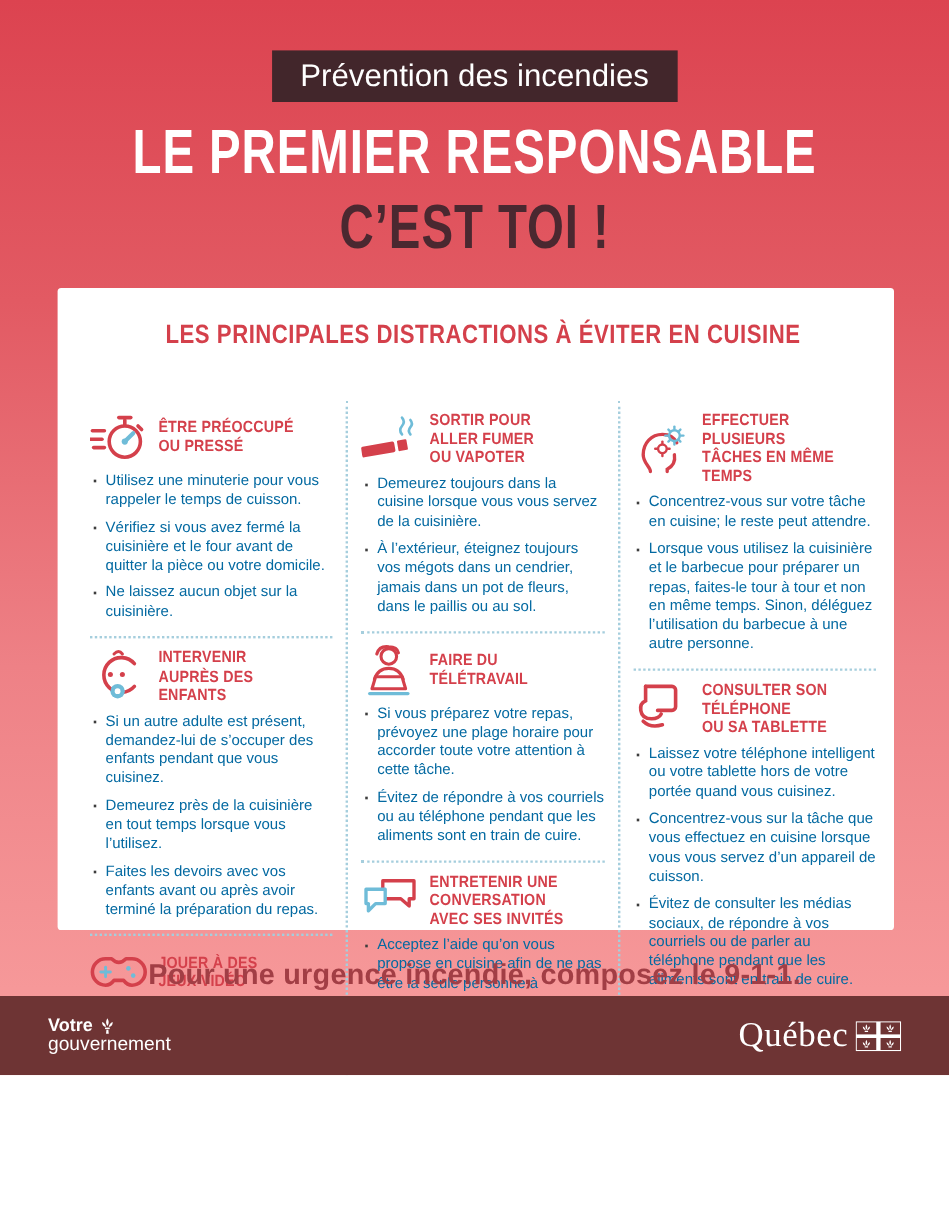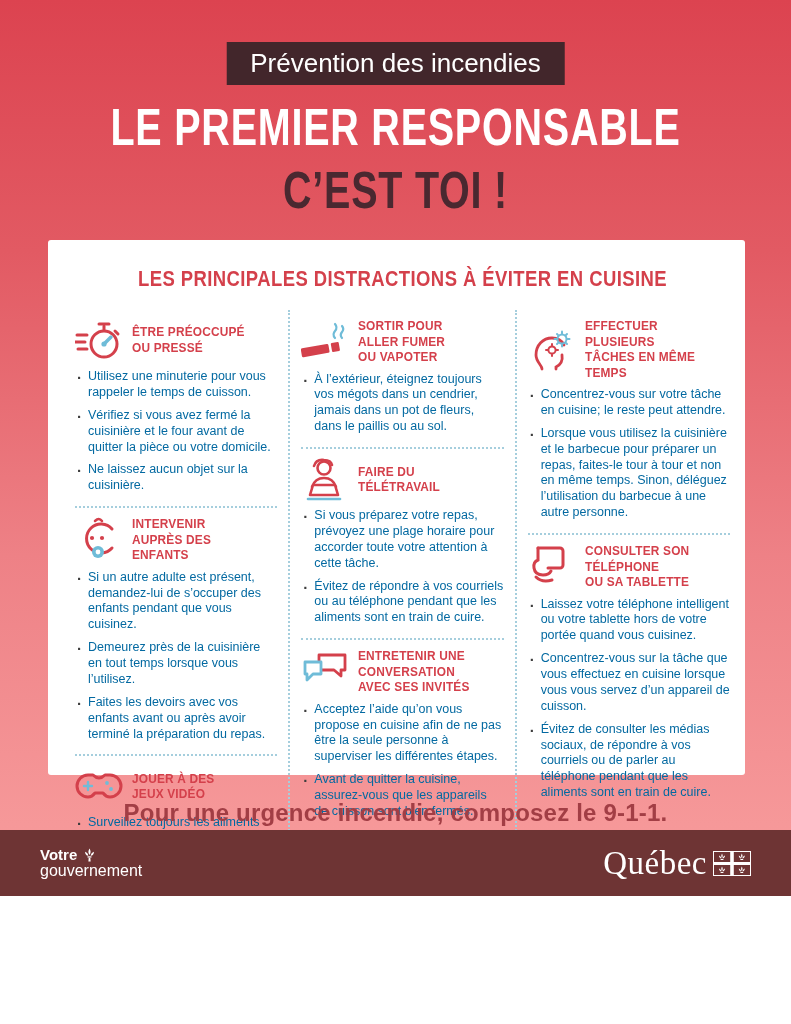--- a/index.html
+++ b/index.html
@@ -35,21 +35,21 @@
     padding: 24px 4px 0 16px;
   }
   .card-title {
     text-align: center; color: #d4404b;
     font-size: 22px; font-weight: bold;
     transform: scaleX(0.84); transform-origin: center;
     letter-spacing: 0.5px; white-space: nowrap;
     margin: 2px 0 18px 0;
   }
   .grid { display: flex; align-items: stretch; }
-  .col { flex: 1 1 0; padding: 0 11px; min-width: 0; }
+  .col { flex: 1 1 0; padding: 0 11px; min-width: 0; margin-top: 24px; }
   .col + .col { border-left: 2px dotted #a5cedd; }
   .sec-head { display: flex; align-items: center; gap: 9px; margin: 8px 0 7px 0; }
   .sec-icon { width: 48px; height: 44px; flex: 0 0 auto; }
   .sec-title {
     color: #d4404b; font-weight: bold; font-size: 13.5px;
     line-height: 1.15; white-space: pre-line;
     transform: scaleX(0.88); transform-origin: left center;
     letter-spacing: 0.2px;
   }
   .bullets { list-style: none; margin: 0; padding: 0; }
@@ -89,21 +89,21 @@
     padding: 12px 40px;
   }
   .gov-logo { line-height: 1.05; }
   .gov-top { display: flex; align-items: flex-end; gap: 6px; }
   .gov-votre { font-size: 15px; font-weight: bold; }
   .gov-gouv  { font-size: 16px; font-weight: 400; }
   .fleur { width: 13px; height: 16px; }
   .quebec-logo { display: flex; align-items: center; gap: 6px; }
   .qc-word {
     font-family: "Liberation Serif", serif;
-    font-size: 33px; letter-spacing: 0.5px; color: #fff;
+    font-size: 29px; letter-spacing: 0.5px; color: #fff;
   }
   .qc-flag { width: 38px; height: 25px; display: block; }
 </style>
 </head>
 <body>
 
 <div class="poster">
 
   <div class="badge">Prévention des incendies</div>
   <div class="main-title">LE PREMIER RESPONSABLE</div>
@@ -182,20 +182,21 @@
               <rect x="0" y="26" width="28" height="9" rx="1.5" fill="#d4404b"></rect>
               <rect x="30.5" y="26" width="8" height="9" rx="1" fill="#d4404b"></rect>
             </g>
             <path d="M34 5 q3 3.5 0 7 q-3 3.5 0 7" fill="none" stroke="#6fbcd8" stroke-width="2.2" stroke-linecap="round"></path>
             <path d="M41 7 q2.5 3 0 6 q-2.5 3 0 6" fill="none" stroke="#6fbcd8" stroke-width="2.2" stroke-linecap="round"></path>
           </svg>
           <div class="sec-title">SORTIR POUR ALLER FUMER
 OU VAPOTER</div>
         </div>
         <ul class="bullets">
+          <li>Demeurez toujours dans la cuisine lorsque vous vous servez de la cuisinière.</li>
           <li>À l’extérieur, éteignez toujours vos mégots dans un cendrier, jamais dans un pot de fleurs, dans le paillis ou au sol.</li>
         </ul>
         <hr class="hdiv">
 
         <div class="sec-head">
           <svg class="sec-icon" viewBox="0 0 48 44">
             <circle cx="23" cy="11" r="6.5" fill="none" stroke="#d4404b" stroke-width="2.6"></circle>
             <path d="M13 9 q2 -7 10 -6 q7 0 8 5" fill="none" stroke="#d4404b" stroke-width="2.6" stroke-linecap="round"></path>
             <path d="M11 30 q3 -9 12 -9 q9 0 12 9" fill="none" stroke="#d4404b" stroke-width="2.6" stroke-linecap="round"></path>
             <path d="M12 28 h22 l3 10 h-28 z" fill="#ffffff" stroke="#d4404b" stroke-width="2.6" stroke-linejoin="round"></path>

